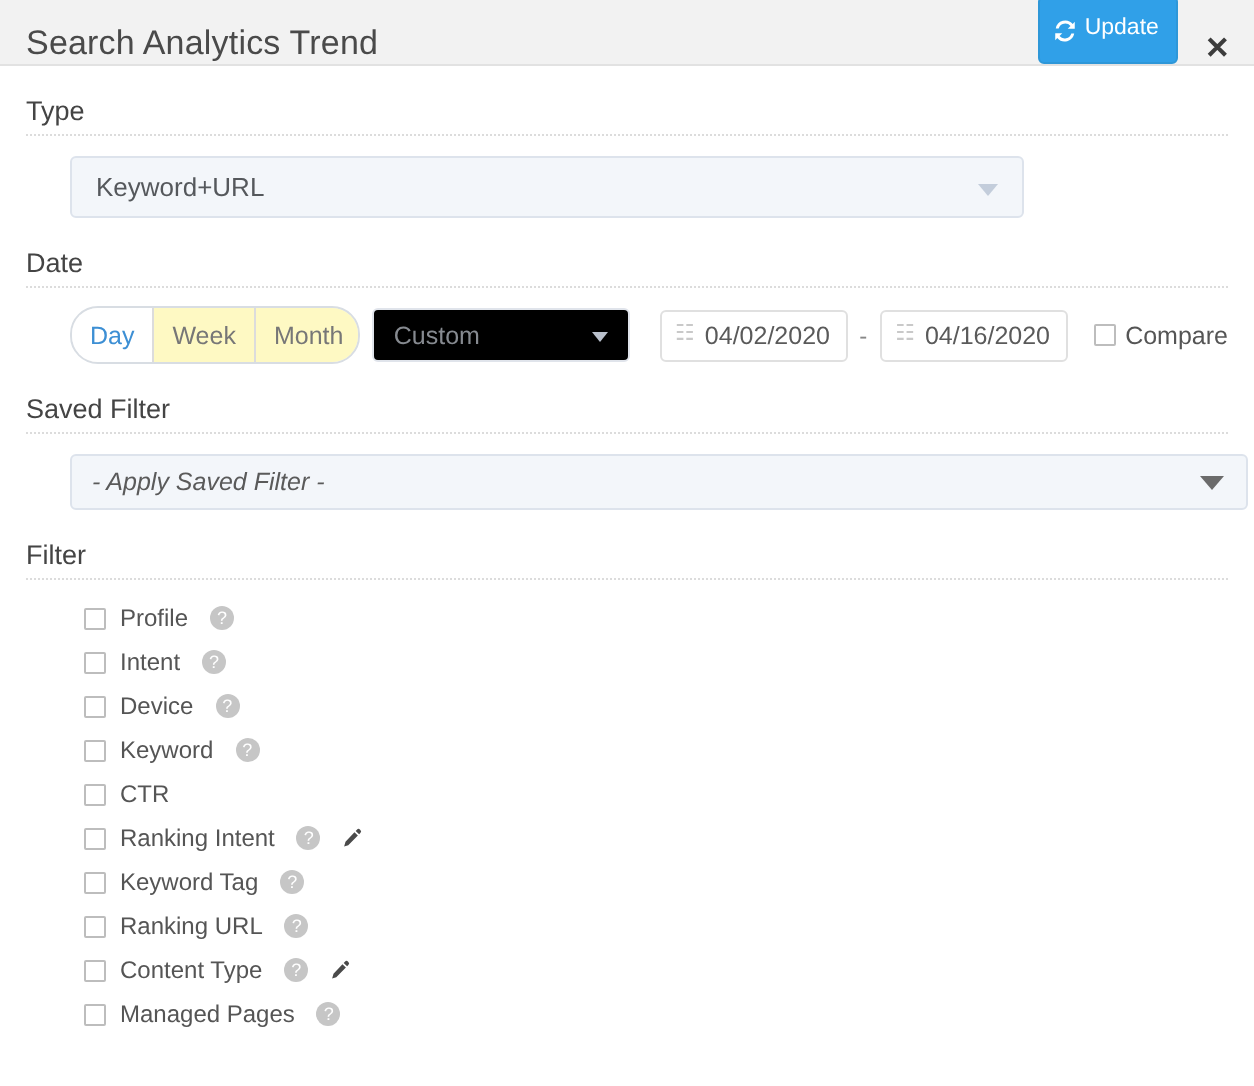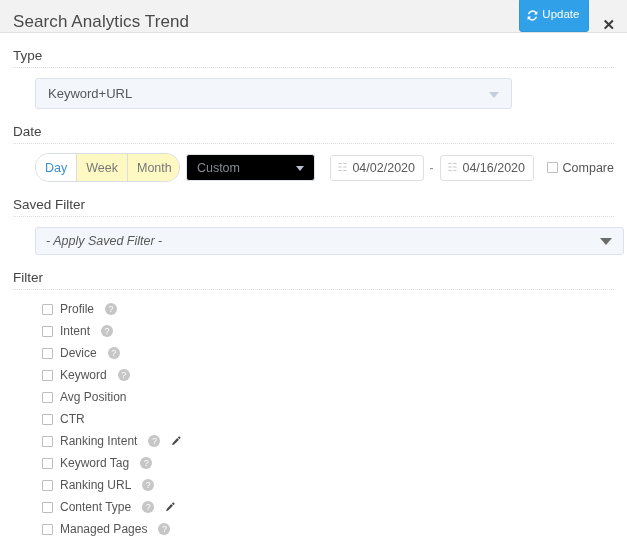--- a/index.html
+++ b/index.html
@@ -344,24 +344,20 @@
         <span class="filter-name">Device</span>
         <span class="help-icon">?</span>
       </div>
       <div class="filter-row">
         <span class="cb"></span>
         <span class="filter-name">Keyword</span>
         <span class="help-icon">?</span>
       </div>
       <div class="filter-row">
         <span class="cb"></span>
-        <span class="filter-name">Avg Position</span>
-      </div>
-      <div class="filter-row">
-        <span class="cb"></span>
         <span class="filter-name">CTR</span>
       </div>
       <div class="filter-row">
         <span class="cb"></span>
         <span class="filter-name">Ranking Intent</span>
         <span class="help-icon">?</span>
         <span class="pencil-icon">
           <svg width="11" height="11" viewBox="0 0 16 16" fill="currentColor">
             <path d="M12.3 1.2a1.6 1.6 0 0 1 2.3 0l.2.2a1.6 1.6 0 0 1 0 2.3l-.9.9-2.5-2.5.9-.9zM10.5 3l2.5 2.5-7 7L3 13.5l1-3.5 6.5-7z"></path>
           </svg>

